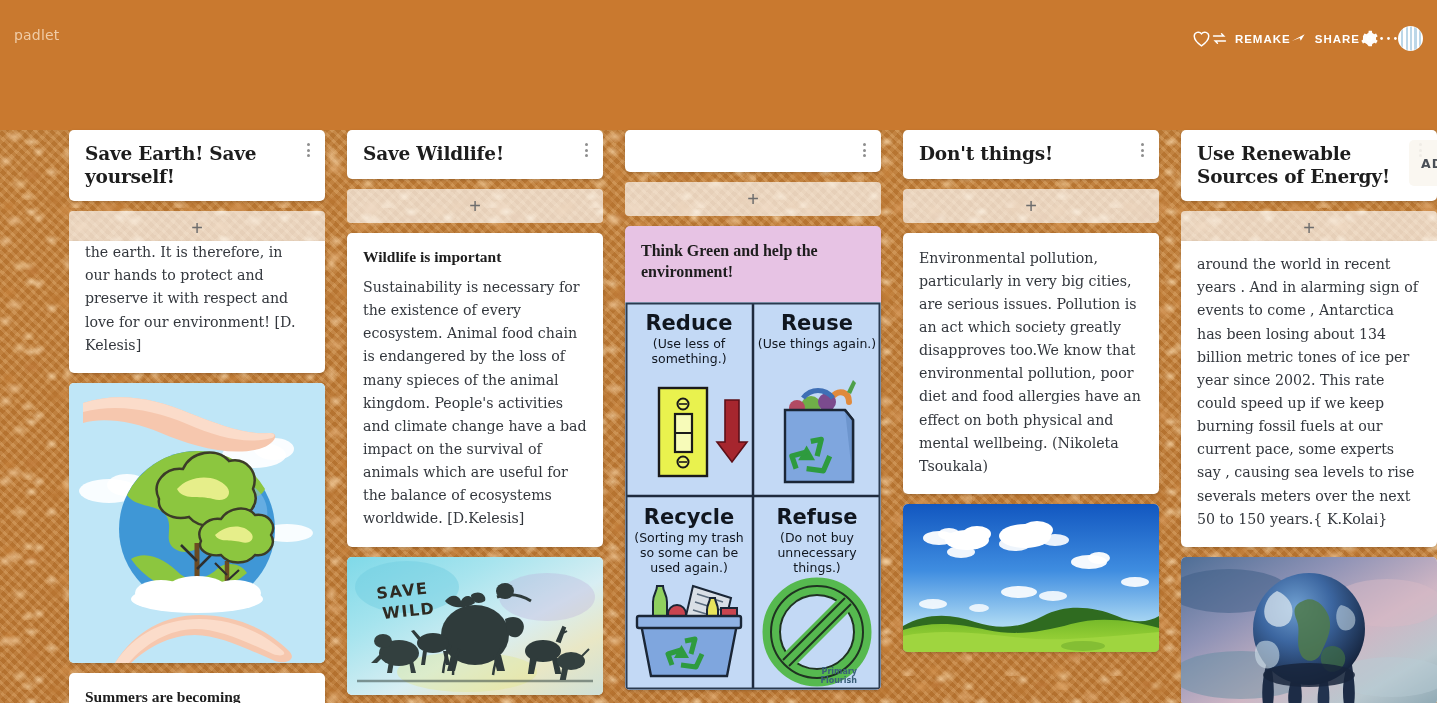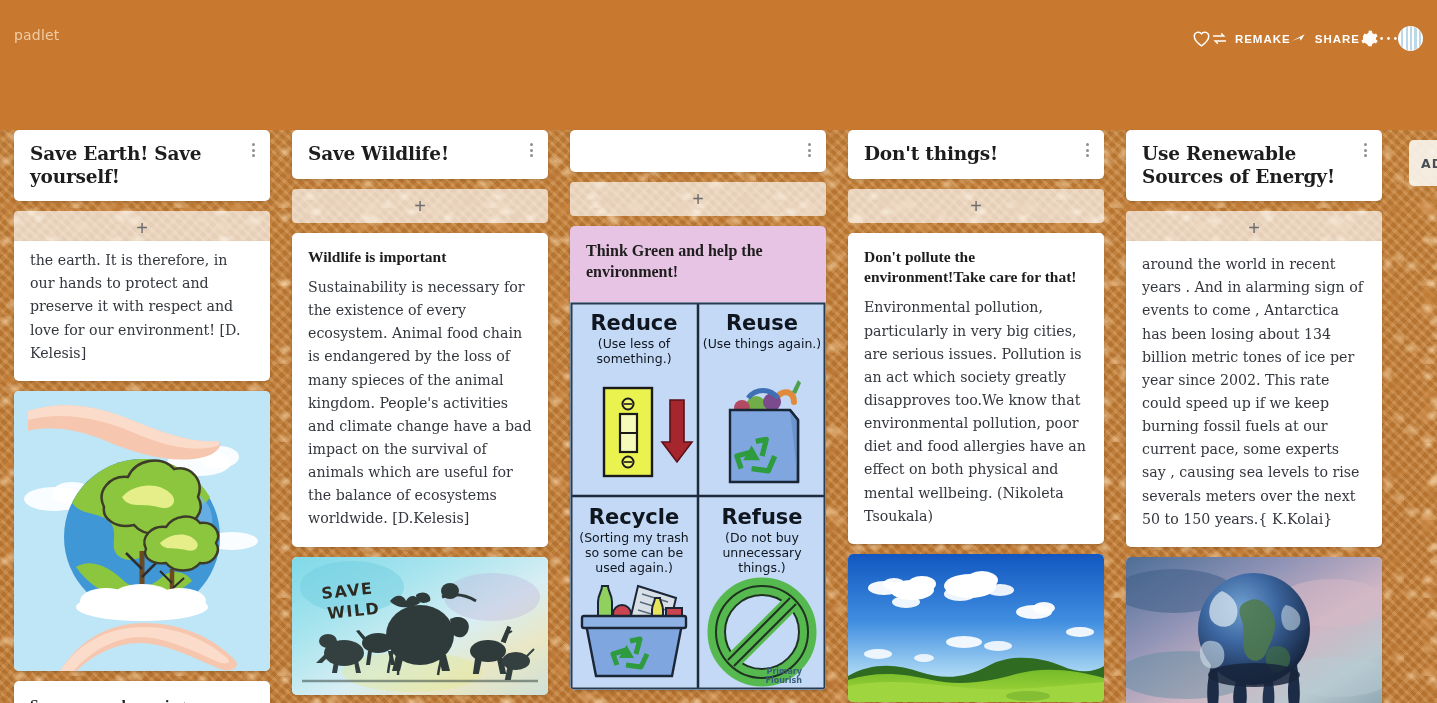--- a/index.html
+++ b/index.html
@@ -101,21 +101,21 @@
   }
   .board-subtitle {
     font-family: "DejaVu Serif", serif;
     font-size: 15px; color: #f7e3cd; margin-top: 4px;
   }
 
   
   .columns {
     position: absolute; left: 0; top: 130px; right: 0; bottom: 0;
     display: flex; align-items: flex-start; gap: 22px;
-    padding-left: 14px; z-index: 2;
+    padding-left: 14px; z-index: 2; justify-content: flex-end;
   }
   .column { width: 256px; flex: 0 0 auto; position: relative; }
 
   .col-header {
     background: #ffffff; border-radius: 5px;
     padding: 13px 34px 13px 16px;
     position: relative; min-height: 42px;
     box-shadow: 0 1px 3px rgba(0,0,0,.16);
   }
   .col-title {
@@ -283,21 +283,21 @@
           <i></i>
           <i></i>
         </div>
     </div>
     <div class="add-post">
       <span class="plus">+</span>
     </div>
     <div class="posts">
 
       <div class="post clipped-top" style="margin-top:-14px;">
-        <div class="post-body" style="padding-top:8px;">
+        <div class="post-body" style="padding-top:0;">
           <div class="post-text">the earth. It is therefore, in our hands to protect and preserve it with respect and love for our environment!     [D. Kelesis]</div>
         </div>
       </div>
 
       <div class="post">
         <div class="post-media">
           <svg width="256" height="280" viewBox="0 0 256 280">
             <rect width="256" height="280" fill="#bfe6f7"></rect>
 
             <ellipse cx="40" cy="108" rx="30" ry="12" fill="#ffffff" opacity=".9"></ellipse>
@@ -526,21 +526,20 @@
         </div>
     </div>
     <div class="add-post">
       <span class="plus">+</span>
     </div>
     <div class="posts">
 
       <div class="post" style="position:relative;">
         <div class="peek"></div>
         <div class="post-body">
-          <div class="post-title">Don't pollute the environment!Take care for that!</div>
           <div class="post-text">Environmental pollution, particularly in very big cities, are serious issues. Pollution  is an act which society greatly disapproves too.We know that environmental pollution, poor diet and food allergies have an effect on both physical and mental wellbeing. (Nikoleta Tsoukala)</div>
         </div>
       </div>
 
       <div class="post">
         <div class="post-media">
           <svg width="256" height="148" viewBox="0 0 256 148">
             <defs>
               <linearGradient id="sky" x1="0" y1="0" x2="0" y2="1">
                 <stop offset="0%" stop-color="#1257c0"></stop>

